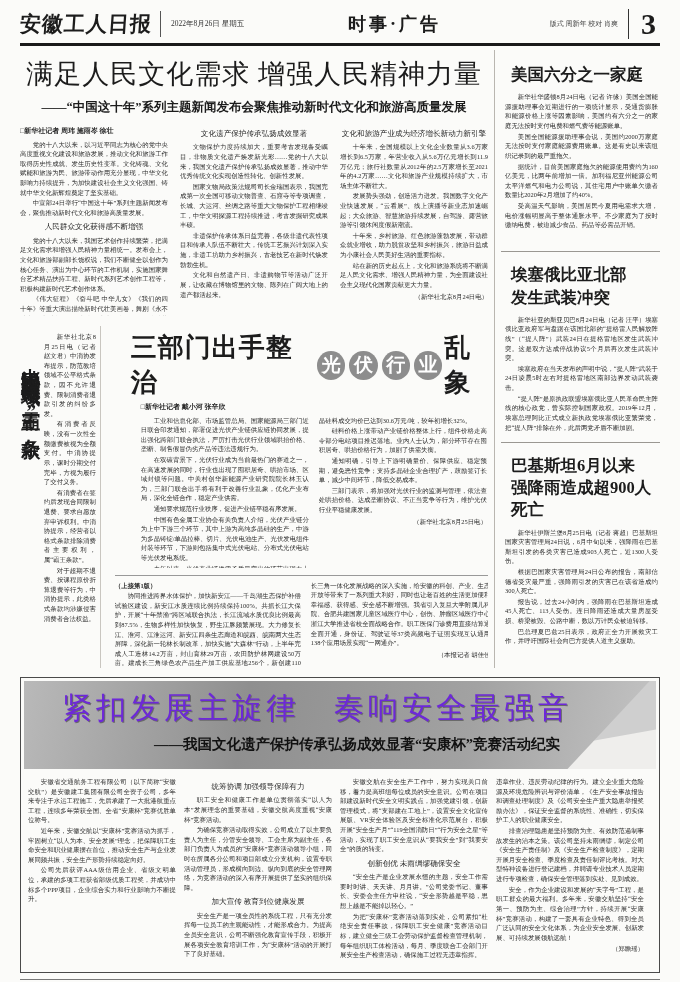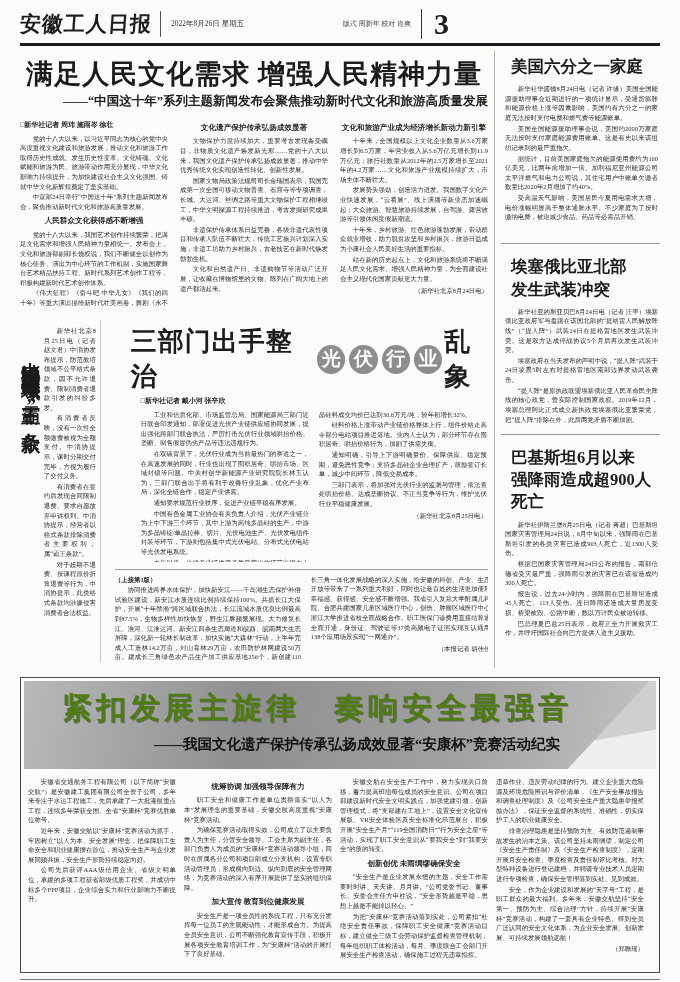--- a/index.html
+++ b/index.html
@@ -10,32 +10,32 @@
   .masthead{display:flex;align-items:center;height:32px;}
   .logo{font-weight:900;font-size:21px;letter-spacing:1px;transform:skewX(-4deg);white-space:nowrap;}
   .mast-div{width:1px;height:26px;background:#555;margin:0 10px 0 8px;}
   .dateline{font-size:7.5px;color:#333;width:120px;}
   .section-title{flex:1;text-align:center;font-size:18px;font-weight:bold;letter-spacing:3px;}
   .credits{font-size:7px;color:#444;width:120px;text-align:right;margin-right:10px;}
   .pagenum{font-size:30px;font-weight:bold;border-left:1px solid #333;padding:0 4px 0 12px;line-height:30px;}
   .thick-rule{height:3px;background:#1a1a1a;margin-top:3px;}
   
   .t{font-size:6.4px;line-height:1.5;text-align:justify;text-indent:2em;margin:0 0 1px 0;color:#2a2a2a;}
-  .sec-h{font-size:7.6px;font-weight:bold;text-align:center;margin:4px 0 3px 0;text-indent:0;}
+  .sec-h{font-size:7.6px;font-weight:normal;text-align:center;margin:4px 0 3px 0;text-indent:0;}
   .byline{font-size:7px;font-weight:bold;text-indent:0;margin:2px 0 3px 0;}
   .attr{font-size:6.4px;text-align:right;text-indent:0;margin-top:2px;}
   .col{overflow:hidden;}
   
   .content-row{display:flex;height:622px;overflow:hidden;}
   .left-main{width:468px;}
   .v-rule{width:1px;background:#b9b6b0;margin:4px 6px 0 6px;}
-  .sidebar{flex:1;padding-top:4px;}
-  
-  .main-headline{font-size:27px;font-weight:bold;text-align:center;letter-spacing:1px;margin-top:10px;white-space:nowrap;}
-  .main-subhead{font-size:12.5px;font-weight:bold;text-align:right;margin-top:1px;}
+  .sidebar{flex:1;padding-top:12px;}
+  
+  .main-headline{font-size:27px;font-weight:normal;text-align:center;letter-spacing:1px;margin-top:10px;white-space:nowrap;}
+  .main-subhead{font-size:12.5px;font-weight:bold;text-align:center;margin-top:7px;}
   .main-cols{display:flex;gap:12px;margin-top:8px;align-items:center;}
   .main-cols .col{width:149px;height:192px;}
   
   .bl-row{display:flex;margin-top:10px;height:342px;overflow:hidden;}
   .consumer{width:80px;display:flex;border-right:1px solid #c9c6c0;padding-right:4px;}
   .vert-head{writing-mode:vertical-rl;text-orientation:upright;font-size:19px;font-weight:bold;
              line-height:1.15;margin:26px 2px 0 0;letter-spacing:2px;height:300px;}
   .consumer-body{width:52px;height:330px;overflow:hidden;margin-top:6px;}
   .solar-wrap{flex:1;padding-left:14px;}
   .solar-headline{display:flex;align-items:center;justify-content:center;margin:4px 0 2px 16px;}
@@ -54,37 +54,38 @@
   .side-h{font-size:16.5px;font-weight:bold;line-height:1.35;margin:4px 0 6px 6px;}
   .side-body{overflow:hidden;}
   .h1a{height:150px;} .h2a{height:118px;} .h3a{height:182px;}
   
   .feature{border:1px solid #4a4a4a;margin-top:9px;height:296px;box-sizing:border-box;padding:3px;}
   .banner{position:relative;height:88px;overflow:hidden;background:#efeeec;}
   .banner-bg{position:absolute;inset:0;background:linear-gradient(100deg,#b9b9b9,#8f8f8f 35%,#a2a2a2 70%,#c4c4c4);
              clip-path:polygon(0 0,99% 0,86% 100%,0 100%);}
   .banner-bg2{position:absolute;top:0;right:0;width:220px;height:100%;background:#cfcfcf;
               clip-path:polygon(30% 0,100% 0,100% 55%,0 100%);}
-  .feat-headline{position:relative;color:#4d7c0f;font-family:"Liberation Sans","DejaVu Sans",sans-serif;
-                 font-size:30px;font-weight:bold;letter-spacing:4px;padding:7px 0 0 38px;
+  .feat-headline{position:relative;color:#6d28d9;font-family:"Liberation Sans","DejaVu Sans",sans-serif;
+                 font-size:30px;font-weight:normal;letter-spacing:4px;padding:7px 0 0 38px;
                  text-shadow:1px 1px 0 #6a6a6a;white-space:nowrap;}
   .feat-subhead{position:relative;font-size:14.5px;font-weight:bold;color:#111;padding:6px 0 0 130px;white-space:nowrap;}
   .feat-cols{display:flex;gap:8px;margin-top:8px;padding:0 4px;}
   .feat-cols .col{width:148px;height:186px;}
   .page-bottom-rule{border-top:1px solid #777;border-bottom:1px solid #777;height:2px;margin-top:6px;}
 </style>
 </head>
 <body>
 
 <div class="page">
 
   <header class="masthead">
     <div class="logo">安徽工人日报</div>
     <div class="mast-div"></div>
     <div class="dateline">2022年8月26日 星期五</div>
+    <div class="section-title">时事·广告</div>
     <div class="credits">版式 周新年  校对 肖爽</div>
     <div class="pagenum">3</div>
   </header>
   <div class="thick-rule"></div>
 
   <div class="content-row">
 
     <div class="left-main">
 
       <article>

